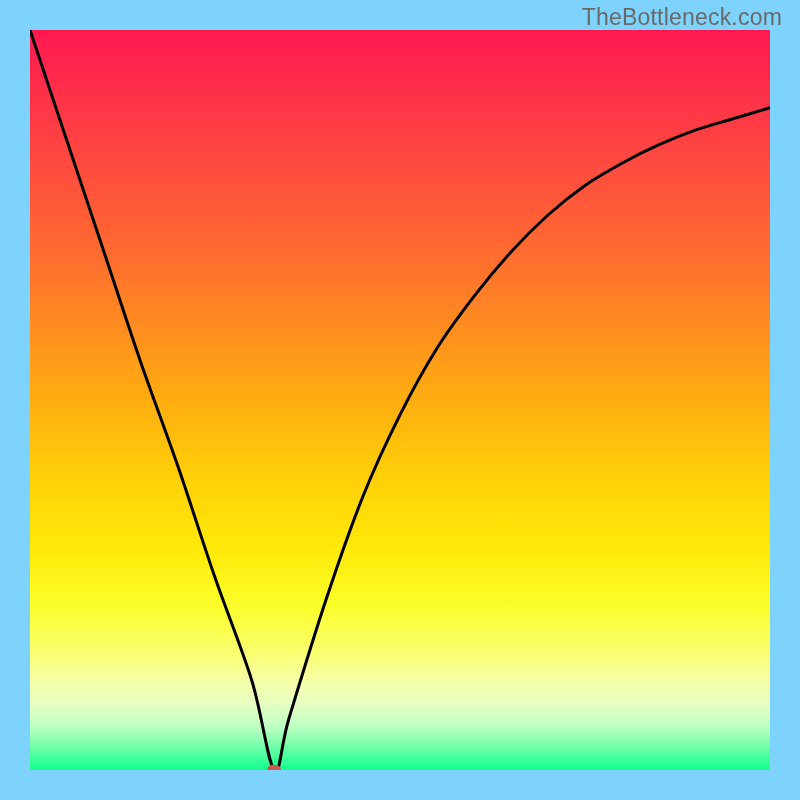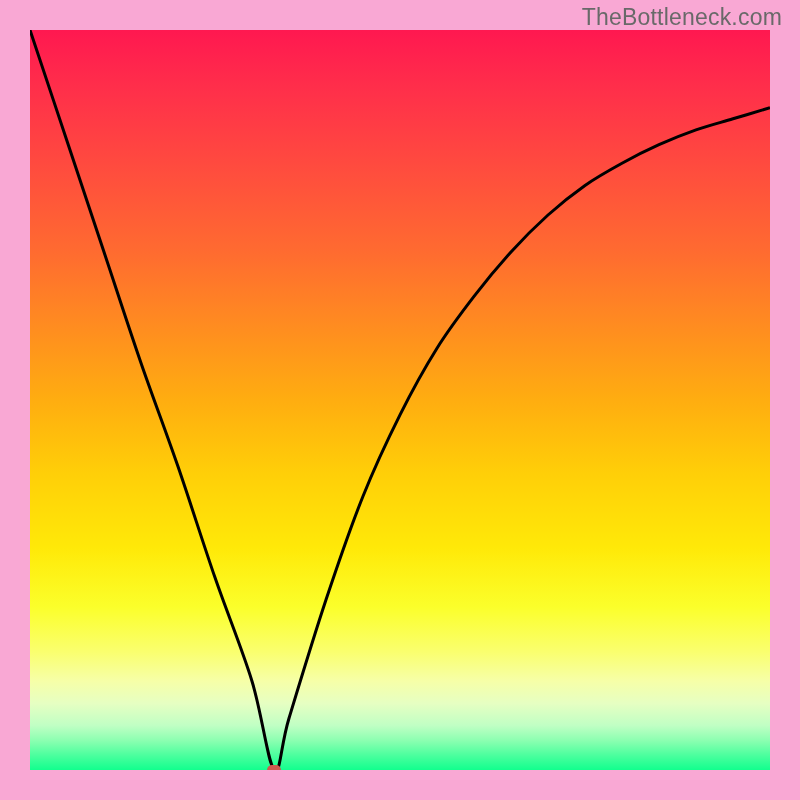--- a/index.html
+++ b/index.html
@@ -8,21 +8,21 @@
     width: 800px;
     height: 800px;
     overflow: hidden;
     background: #000;
     font-family: Arial, Helvetica, sans-serif;
   }
   .frame {
     position: relative;
     width: 800px;
     height: 800px;
-    background: #f9a8d4;
+    background: #7dd3fc;
   }
   .watermark {
     position: absolute;
     top: 4px;
     right: 18px;
     color: #696969;
     font-size: 23px;
     font-weight: 400;
     letter-spacing: 0.2px;
     z-index: 5;

